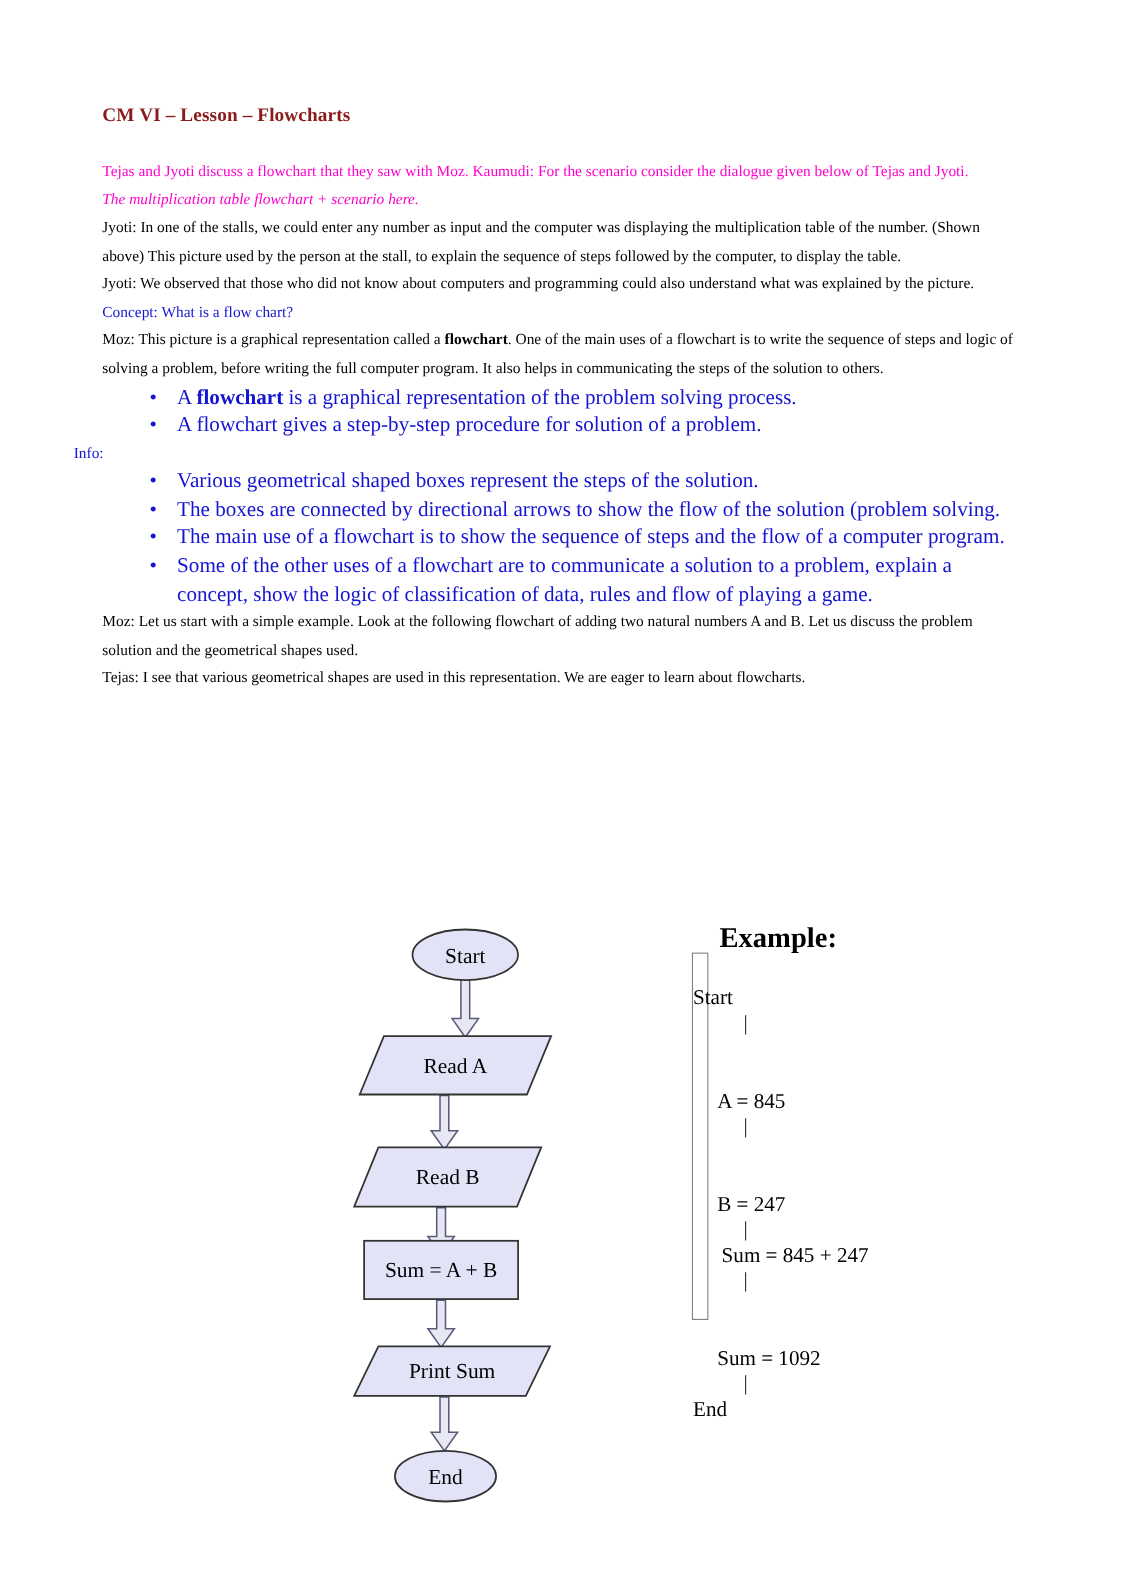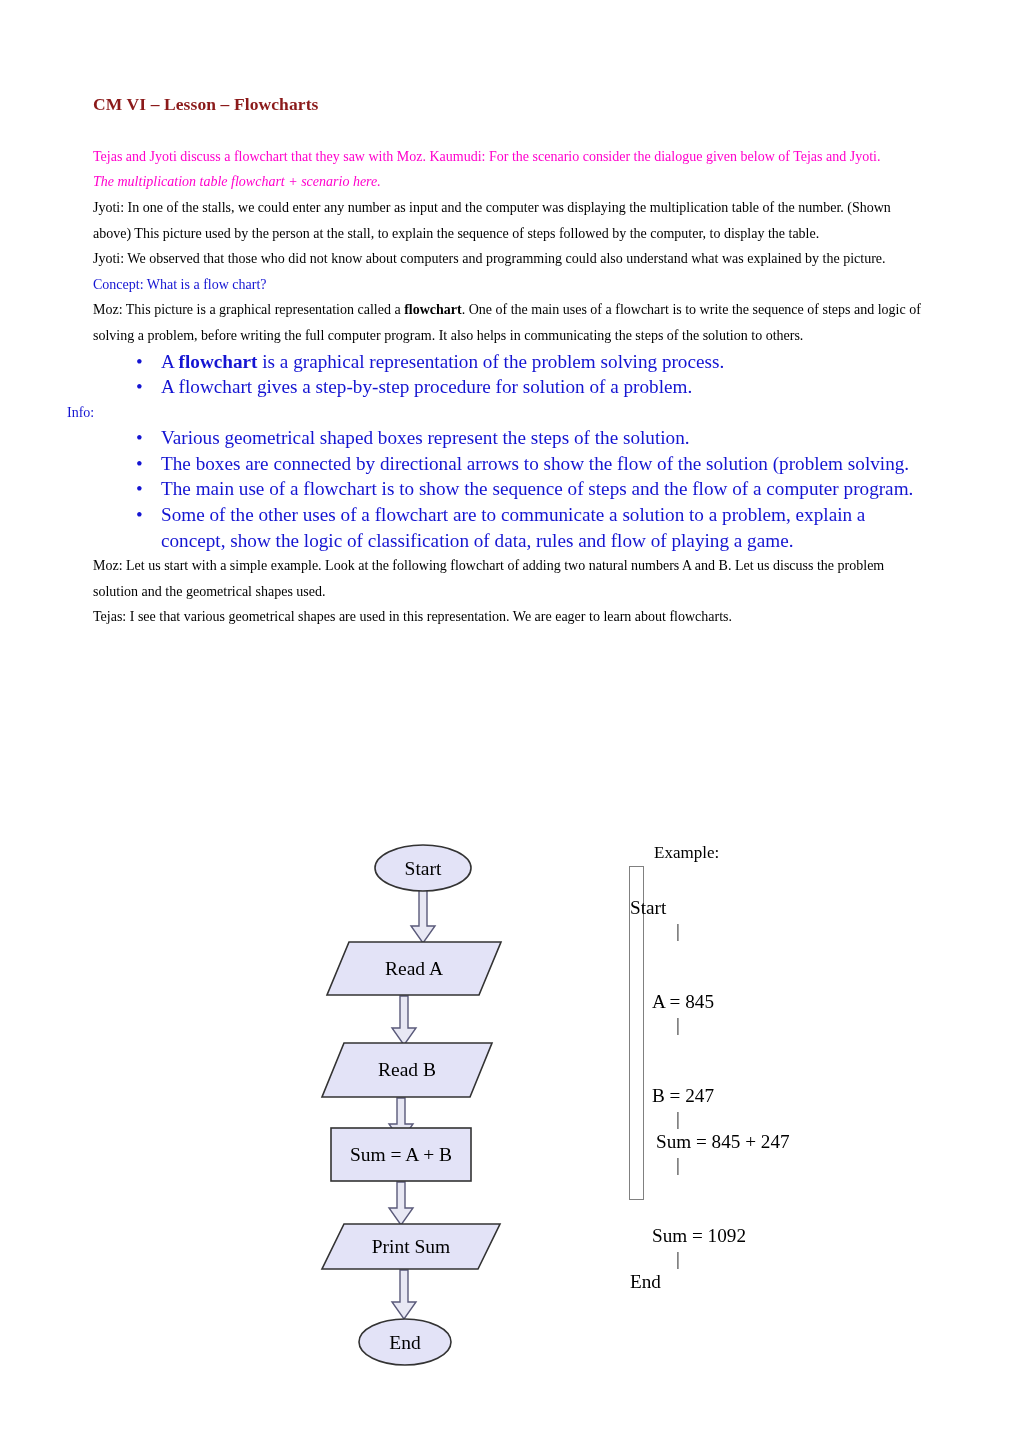--- a/index.html
+++ b/index.html
@@ -92,23 +92,24 @@
     position: absolute;
     left: 618px;
     top: 840px;
     width: 300px;
     height: 370px;
   }
   .example-title {
     position: absolute;
     left: 36px;
     top: 0px;
-    font-size: 17px;
+    font-size: 26px;
     line-height: 25px;
     white-space: nowrap;
+    font-weight: bold;
   }
   .bracket {
     position: absolute;
     left: 11px;
     top: 26px;
     width: 15px;
     height: 334px;
     border: 1.6px solid #808080;
     box-sizing: border-box;
     background: transparent;

